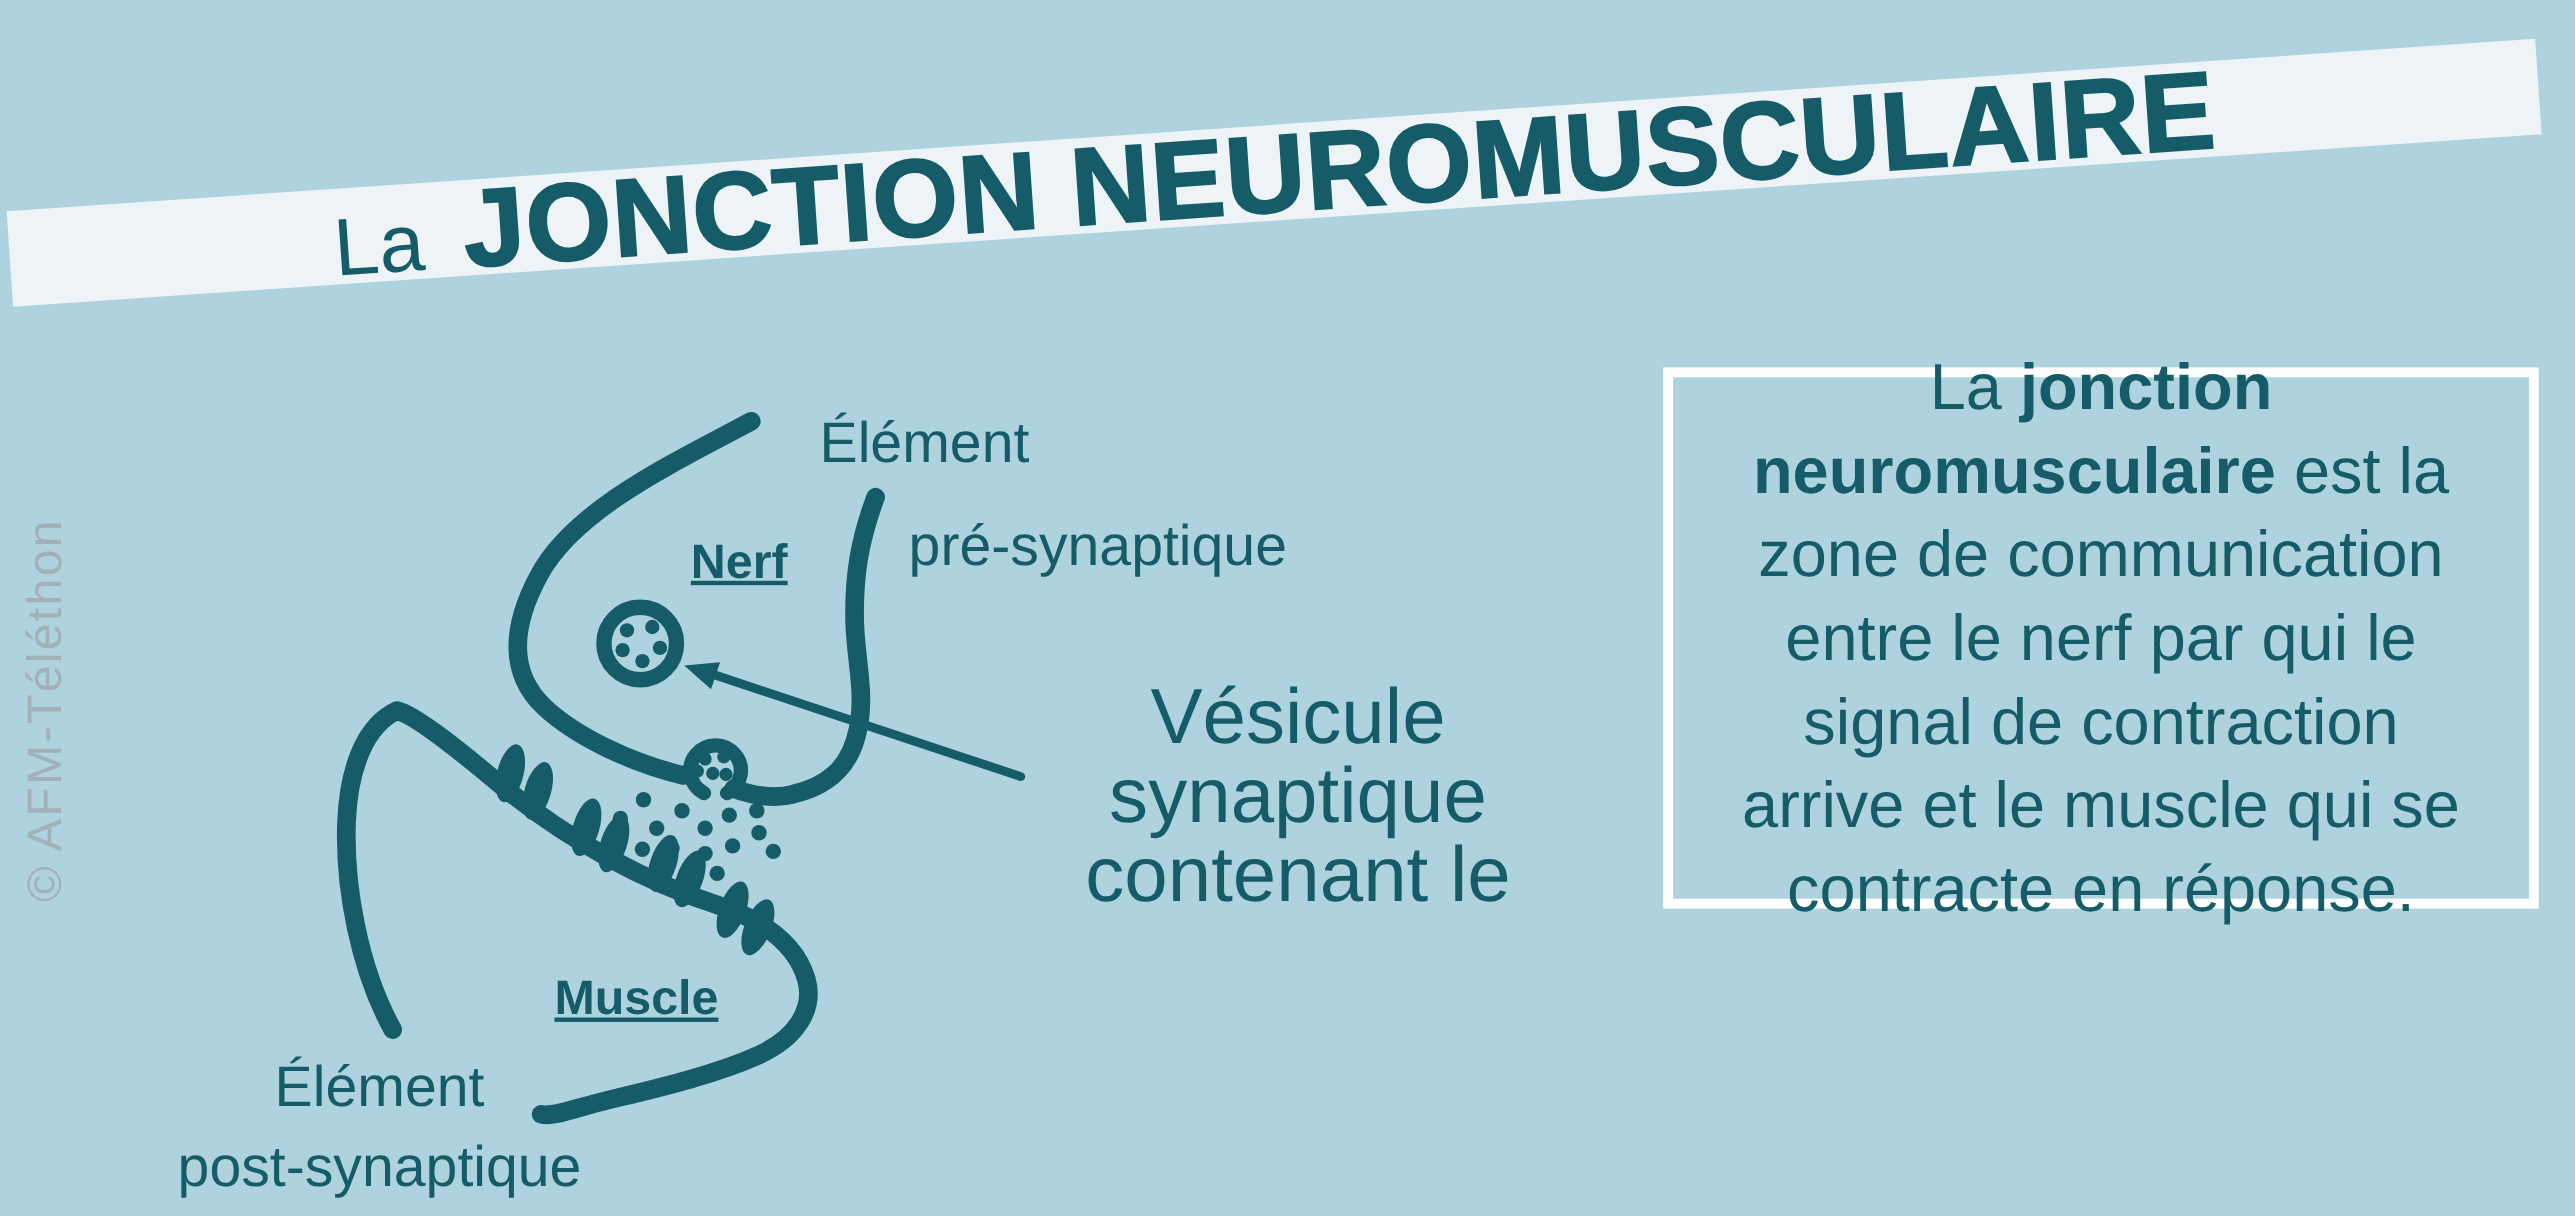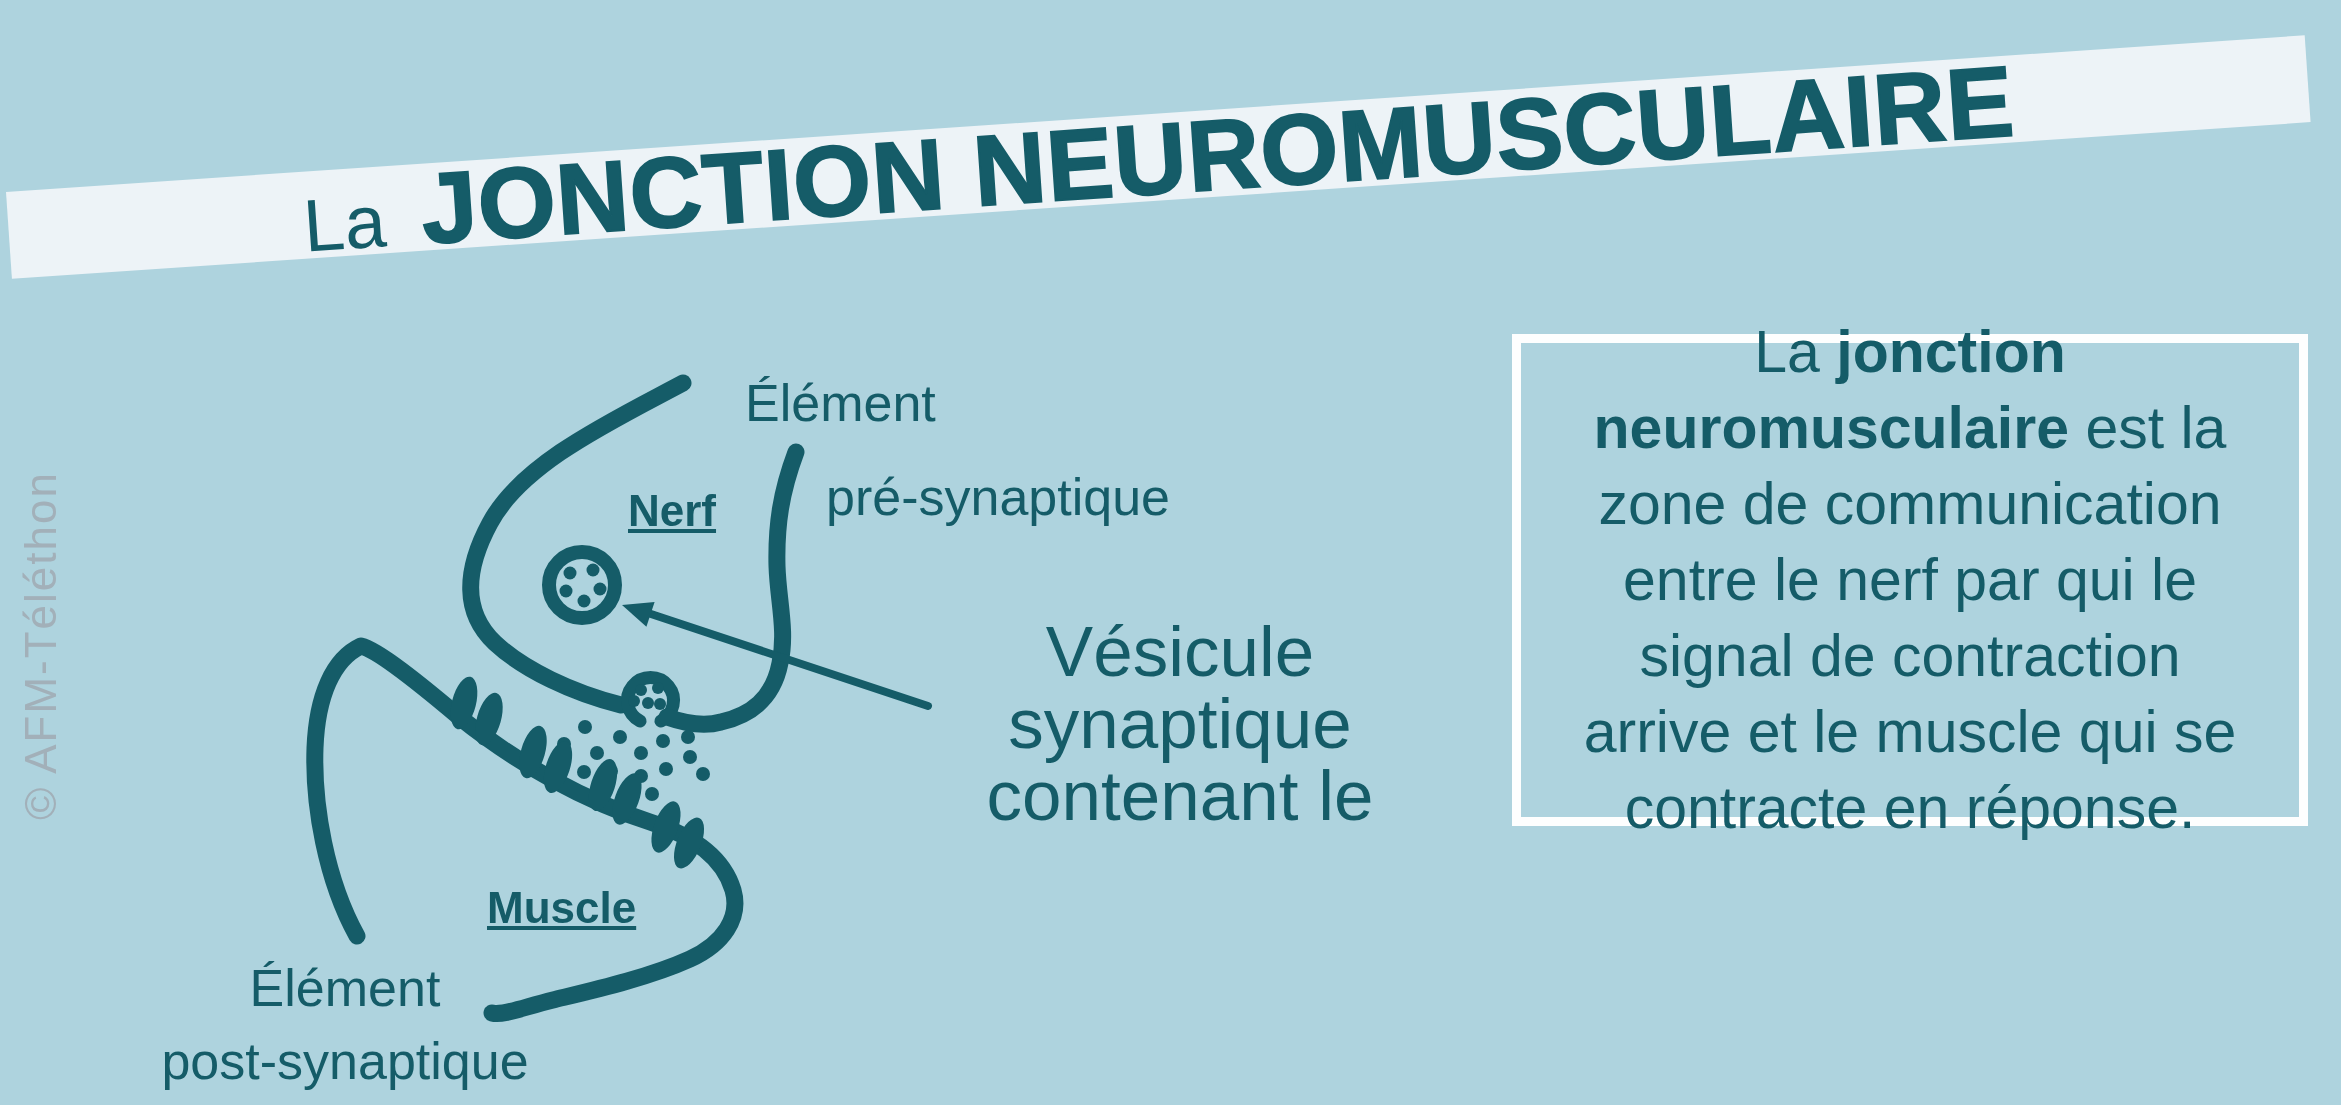--- a/index.html
+++ b/index.html
@@ -138,21 +138,21 @@
   <div class="lbl" style="left:745px; top:370px;">Élément</div>
   <div class="lbl" style="left:826px; top:464px;">pré-synaptique</div>
 
   <div class="lbl bold" style="left:628px; top:482px;">Nerf</div>
 
   <div class="vesicle-lbl">
     <div>Vésicule synaptique</div>
     <div>contenant le</div>
   </div>
 
-  <div class="lbl bold" style="left:487px; top:879px;">Muscle</div>
+  <div class="lbl bold" style="left:504px; top:879px;">Muscle</div>
 
   <div class="post-lbl">
     <div>Élément</div>
     <div>post-synaptique</div>
   </div>
 
   <div class="infobox">
     <div class="ib-text">
         <div><span>La </span><span class="b">jonction</span></div>
         <div><span class="b">neuromusculaire</span><span> est la</span></div>

